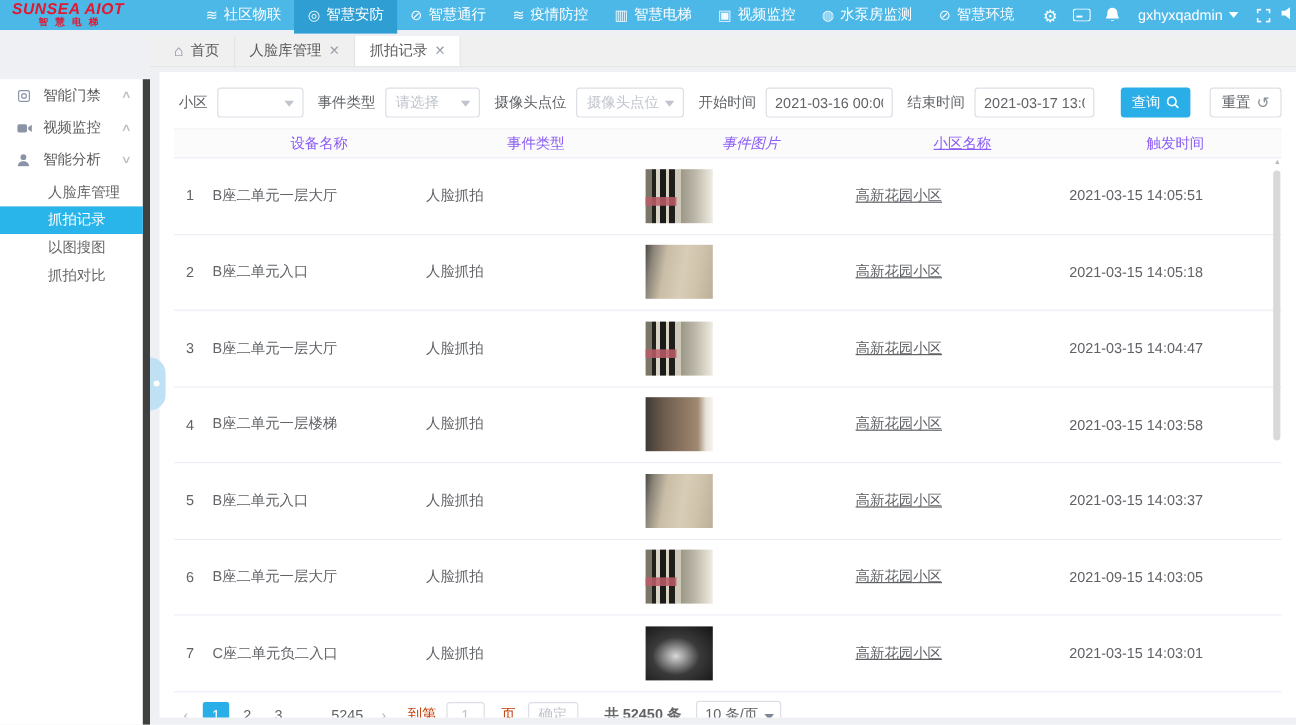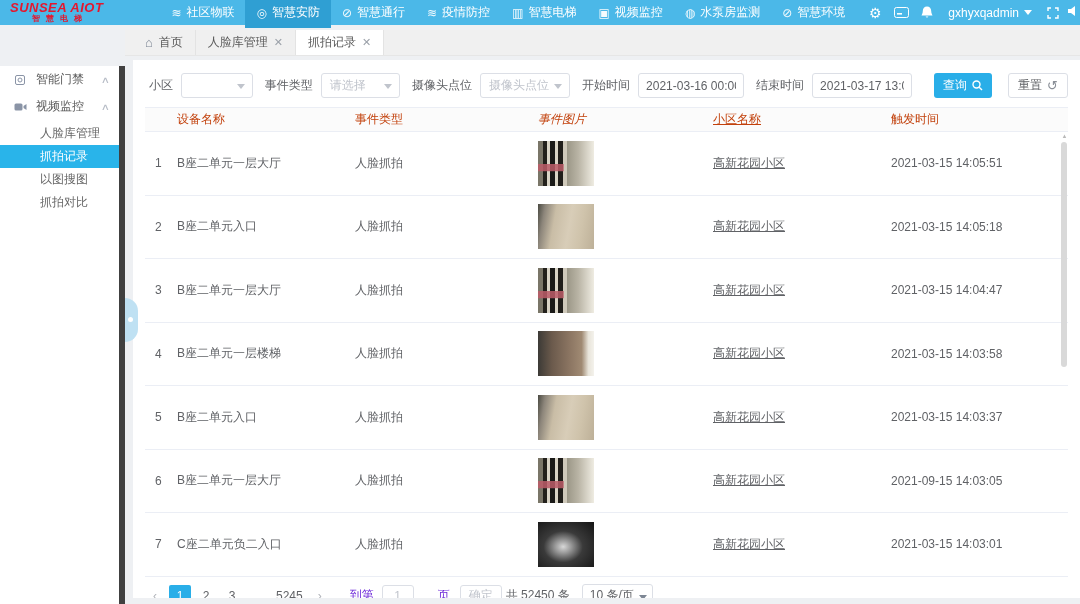--- a/index.html
+++ b/index.html
@@ -57,21 +57,21 @@
   .txt-input { height:25px; border:1px solid #dcdfe6; border-radius:3px; padding:0 7px; font-size:12px; color:#606266; font-family:inherit; outline:none; }
   .inp-start { width:106px; }
   .inp-end { width:100px; }
   .btn-query { height:25px; background:#29aee8; color:#fff; border:none; border-radius:3px; padding:0 9px; display:flex; align-items:center; gap:5px; cursor:pointer; font-size:12px; font-family:inherit; margin-left:14px; }
   .btn-reset { height:25px; background:#fff; color:#606266; border:1px solid #dcdfe6; border-radius:3px; padding:0 9px; display:flex; align-items:center; gap:5px; cursor:pointer; font-size:12px; font-family:inherit; margin-left:8px; }
   .reset-glyph { font-size:13px; color:#8a8f97; }
 
   
   .tablewrap { margin:0 12px; position:relative; border-top:1px solid #ebeef5; }
   .trow { display:flex; align-items:center; border-bottom:1px solid #ebeef5; }
-  .thead { height:24px; background:#fbfbfb; color:#c2410c; }
+  .thead { height:24px; background:#fbfbfb; color:#8b5cf6;text-align:center; }
   .tbody-row { height:63.5px; }
   .c0 { width:32px; padding-left:10px; flex:0 0 auto; }
   .c1 { width:178px; flex:0 0 auto; }
   .c2 { width:183px; flex:0 0 auto; }
   .c3 { width:175px; flex:0 0 auto;font-style:italic; }
   .c4 { width:178px; flex:0 0 auto;text-decoration:underline; }
   .c5 { flex:1 1 auto; }
   .thead > div { font-weight:normal; }
   .thumb { width:56px; height:45px; display:block; }
   .thumb.doorway-dark { background:
@@ -86,24 +86,24 @@
   .vscroll .up-arrow { position:absolute; top:0; left:0; width:7px; text-align:center; font-size:6px; color:#b9b9b9; }
   .vscroll .thumb-bar { position:absolute; top:9px; left:0; width:6px; height:225px; background:#d9d9d9; border-radius:3px; cursor:pointer; }
 
   
   .pagination { display:flex; align-items:center; margin:7px 12px 0 12px; color:#606266; gap:4px; }
   .pg-arrow { width:20px; text-align:center; color:#b0b3b9; cursor:pointer; font-size:12px; }
   .pages { display:flex; align-items:center; gap:4px; }
   .page { min-width:22px; height:22px; line-height:22px; text-align:center; cursor:pointer; border-radius:2px; padding:0 3px; }
   .page.active { background:#29aee8; color:#fff; }
   .page.ellipsis { color:#606266; }
-  .goto-label, .goto-page { color:#6d28d9; margin-left:16px; }
+  .goto-label, .goto-page { color:#c2410c; margin-left:6px; }
   .goto-input { width:32px; height:22px; border:1px solid #dcdfe6; border-radius:3px; text-align:center; color:#c0c4cc; font-size:12px; font-family:inherit; outline:none; margin:0 4px; }
   .btn-confirm { height:22px; border:1px solid #dcdfe6; background:#fff; color:#c0c4cc; border-radius:3px; padding:0 8px; font-size:12px; font-family:inherit; cursor:pointer; margin-left:6px; }
-  .total { margin-left:0; }
+  .total { margin-left:18px;font-weight:bold; }
   .size-select { height:24px; border:1px solid #dcdfe6; border-radius:3px; display:flex; align-items:center; padding:0 18px 0 7px; position:relative; margin-left:8px; cursor:pointer; color:#606266; }
   .size-select .sel-caret { position:absolute; right:5px; top:10px; width:0; height:0; border-left:4px solid transparent; border-right:4px solid transparent; border-top:5px solid #7d8694; }
 </style>
 </head>
 <body>
 
 <div class="topbar">
   <div class="logo">
     <div class="logo-main">SUNSEA AIOT</div>
     <div class="logo-sub">智慧电梯</div>
@@ -189,20 +189,30 @@
   </div>
   <div class="side-group">
     <span class="gicon">
       <svg width="13" height="10" viewBox="0 0 13 10" fill="#8a94a6">
           <rect x="0.5" y="1.5" width="8" height="7" rx="1.5"></rect>
           <path d="M9.5 4l3-2v6l-3-2z"></path>
         </svg>
     </span>
     <span class="glabel">视频监控</span>
     <span class="side-chevron">∧</span>
+  </div>
+  <div class="side-group">
+    <span class="gicon">
+      <svg width="11" height="11" viewBox="0 0 11 11" fill="#8a94a6">
+          <circle cx="5.5" cy="3" r="2.4"></circle>
+          <path d="M0.8 10.5c0-2.6 2.1-4.2 4.7-4.2s4.7 1.6 4.7 4.2z"></path>
+        </svg>
+    </span>
+    <span class="glabel">智能分析</span>
+    <span class="side-chevron">∨</span>
   </div>
   <div class="side-sub">
     <div class="side-sub-item">人脸库管理</div>
     <div class="side-sub-item active">抓拍记录</div>
     <div class="side-sub-item">以图搜图</div>
     <div class="side-sub-item">抓拍对比</div>
   </div>
 </div>
 <div class="collapse-handle"></div>
 

